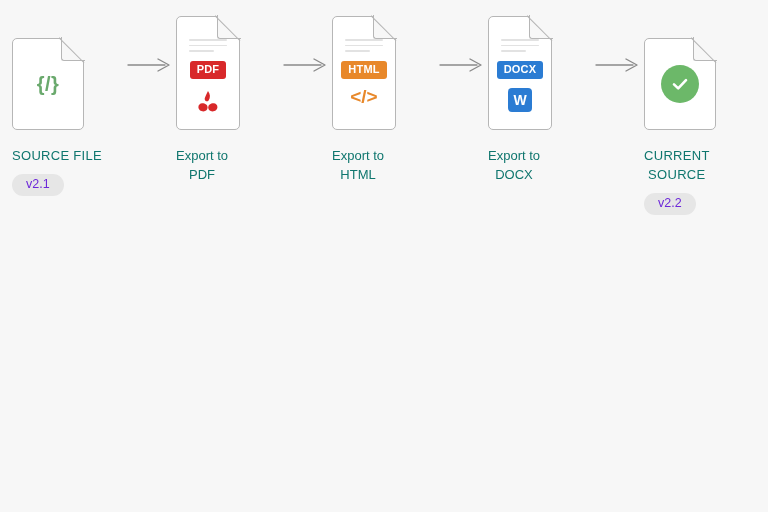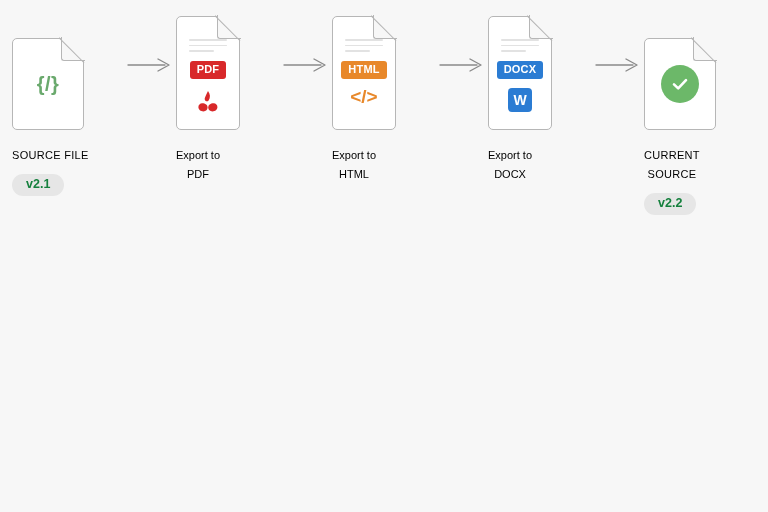--- a/index.html
+++ b/index.html
@@ -176,33 +176,33 @@
     border-radius: 50%;
     display: flex;
     align-items: center;
     justify-content: center;
   }
 
   
   .label {
     margin-top: 16px;
     text-align: center;
-    color: #000000;
-    font-size: 11px;
+    color: #0f766e;
+    font-size: 13px;
     line-height: 19px;
     white-space: pre-line;
   }
   .label.caps { letter-spacing: 0.3px; }
 
   .pill {
     margin-top: 9px;
     background: #e6e6e6;
-    color: #15803d;
+    color: #6d28d9;
     font-size: 12.5px;
-    font-weight: bold;
+    font-weight: normal;
     border-radius: 11px;
     padding: 4px 14px 5px 14px;
     line-height: 1;
   }
 
   
   .arrow {
     width: 52px;
     height: 130px;
     display: flex;

